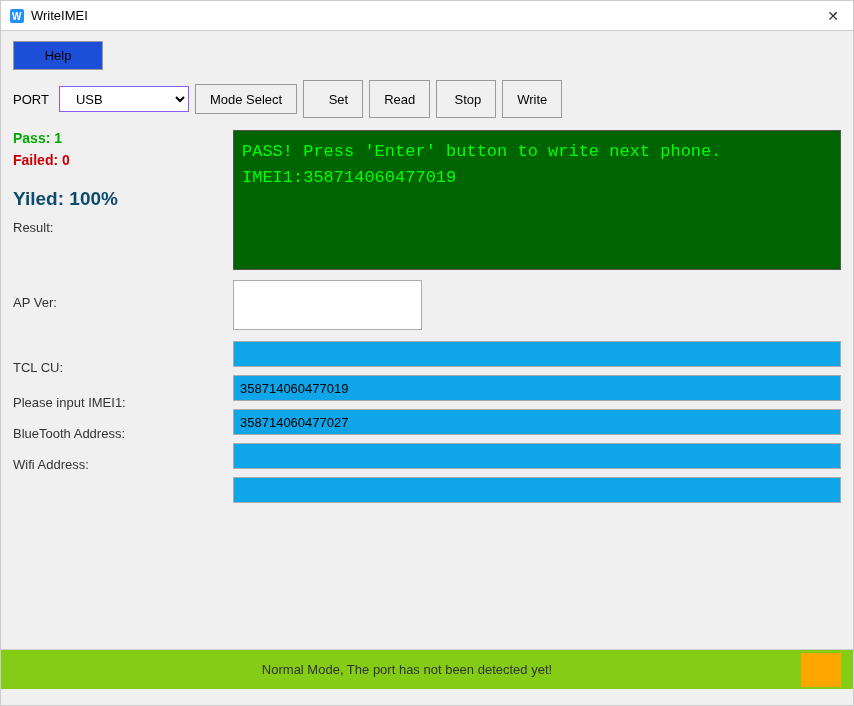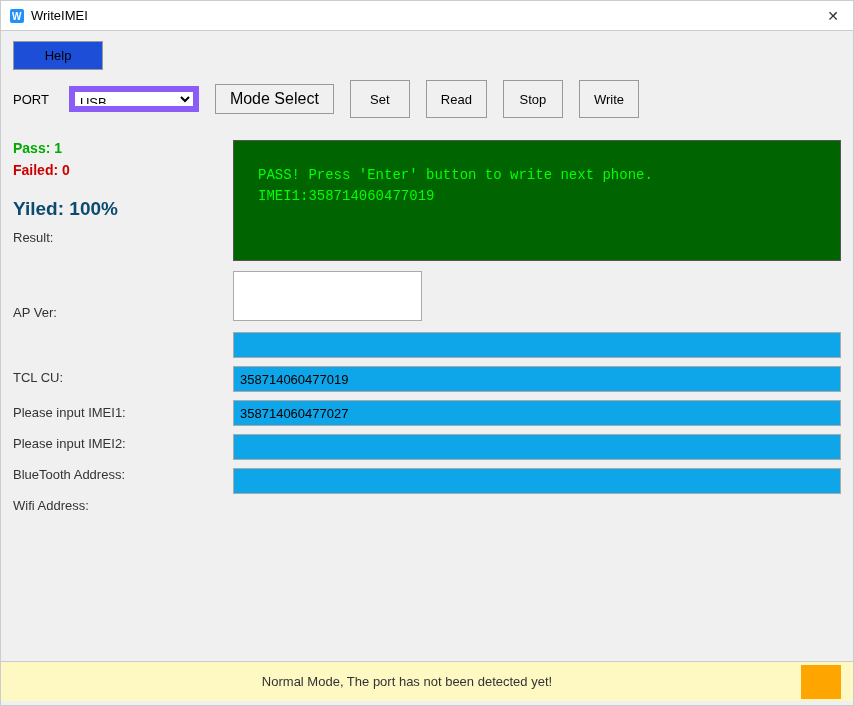--- a/index.html
+++ b/index.html
@@ -47,51 +47,52 @@
       background: #1d4ed8;
       border: 1px solid #999;
       padding: 6px 20px;
       font-size: 13px;
       cursor: pointer;
       min-width: 90px;
     }
     .top-controls {
       display: flex;
       align-items: center;
-      gap: 16px;
-      margin-bottom: 22px;
+      gap: 6px;
+      margin-bottom: 12px;
     }
     .port-label {
       font-size: 13px;
       margin-right: 4px;
     }
     .port-select {
       height: 26px;
       font-size: 13px;
-      border: 6px solid #8b5cf6;
+      border: 1px solid #8b5cf6;
       background: #fff;
-      padding: 2px 1px;
+      padding: 2px 12px;
       min-width: 130px;
     }
     .mode-btn {
       background: #f0f0f0;
       border: 1px solid #999;
       padding: 4px 14px;
-      font-size: 16px;
+      font-size: 13px;
       cursor: pointer;
       height: 30px;
     }
     .action-btn {
       background: #f0f0f0;
       border: 1px solid #999;
       padding: 4px 14px;
       font-size: 13px;
       cursor: pointer;
       height: 38px;
       min-width: 60px;
+      text-align: right;
     }
     .body-area {
       display: flex;
       gap: 10px;
     }
     .left-panel {
       width: 210px;
       flex-shrink: 0;
     }
     .stat-pass { color: #00aa00; font-weight: bold; margin-bottom: 6px; font-size: 14px; }
@@ -103,23 +104,23 @@
       margin-top: 10px;
       font-size: 13px;
     }
     .right-panel {
       flex: 1;
     }
     .output-box {
       background: #006400;
       color: #00ff00;
       font-family: 'Courier New', monospace;
-      font-size: 14px;
-      padding: 24px;
-      height: 121px;
+      font-size: 17px;
+      padding: 8px;
+      height: 140px;
       margin-bottom: 10px;
       border: 1px solid #555;
       line-height: 1.5;
     }
     .input-row {
       display: flex;
       align-items: center;
       margin-bottom: 8px;
     }
     .input-field {
@@ -134,25 +135,25 @@
       flex: 1;
       height: 50px;
       border: 1px solid #aaa;
       font-size: 13px;
       padding: 2px 6px;
       background: #fff;
       resize: none;
     }
     .status-bar {
       position: absolute;
-      bottom: 4px;
+      bottom: 16px;
       left: 0;
       right: 0;
       height: 40px;
-      background: #fef9c3;
+      background: #84cc16;
       border-top: 1px solid #ccc;
       display: flex;
       align-items: center;
       padding: 16px 12px;
     }
     .status-text {
       flex: 1;
       font-size: 13px;
       color: #333;
       text-align: center;
@@ -222,21 +223,20 @@
           <span>0</span>
         </div>
         <div class="stat-yield">
           <span>Yiled:</span>
           <span>100%</span>
         </div>
         <div class="field-label">Result:</div>
         <div class="field-label" style="margin-top:60px">AP Ver:</div>
         <div class="field-label" style="margin-top:50px">TCL CU:</div>
         <div class="field-label" style="margin-top:20px">Please input IMEI1:</div>
-        <div class="field-label" style="margin-top:16px">Please input IMEI2:</div>
         <div class="field-label" style="margin-top:16px">BlueTooth Address:</div>
         <div class="field-label" style="margin-top:16px">Wifi Address:</div>
       </div>
 
       <div class="right-panel">
 
         <div class="output-box">
           <div>PASS! Press 'Enter'  button to write next phone.</div>
           <div style="text-align:left">IMEI1:358714060477019</div>
         </div>

